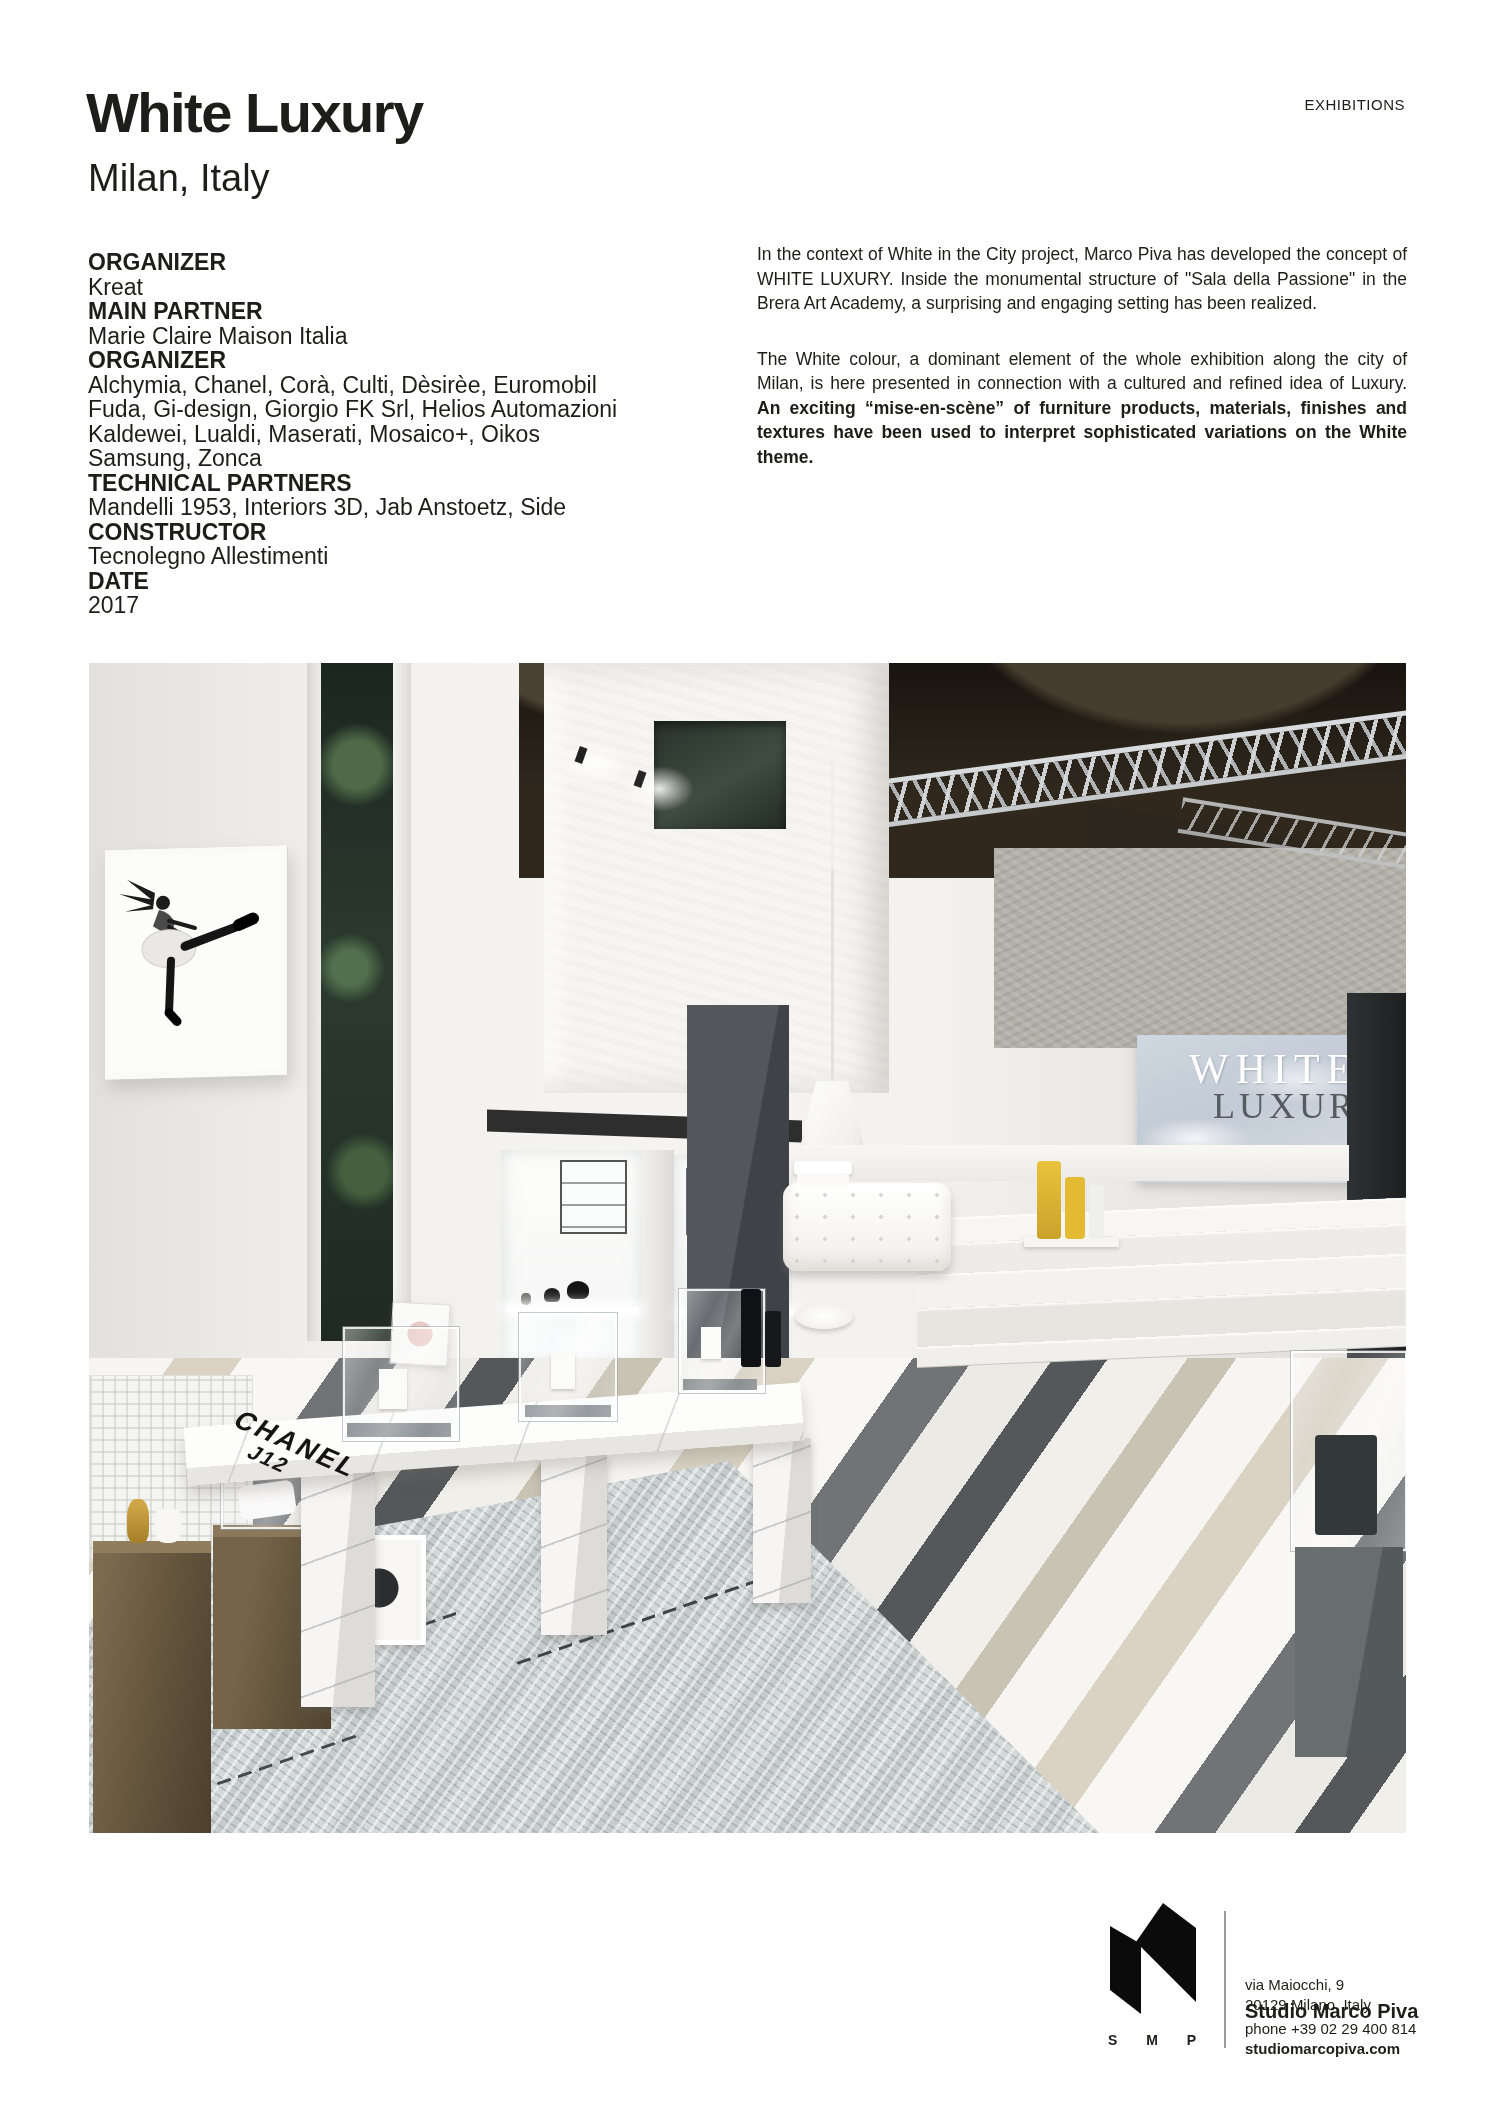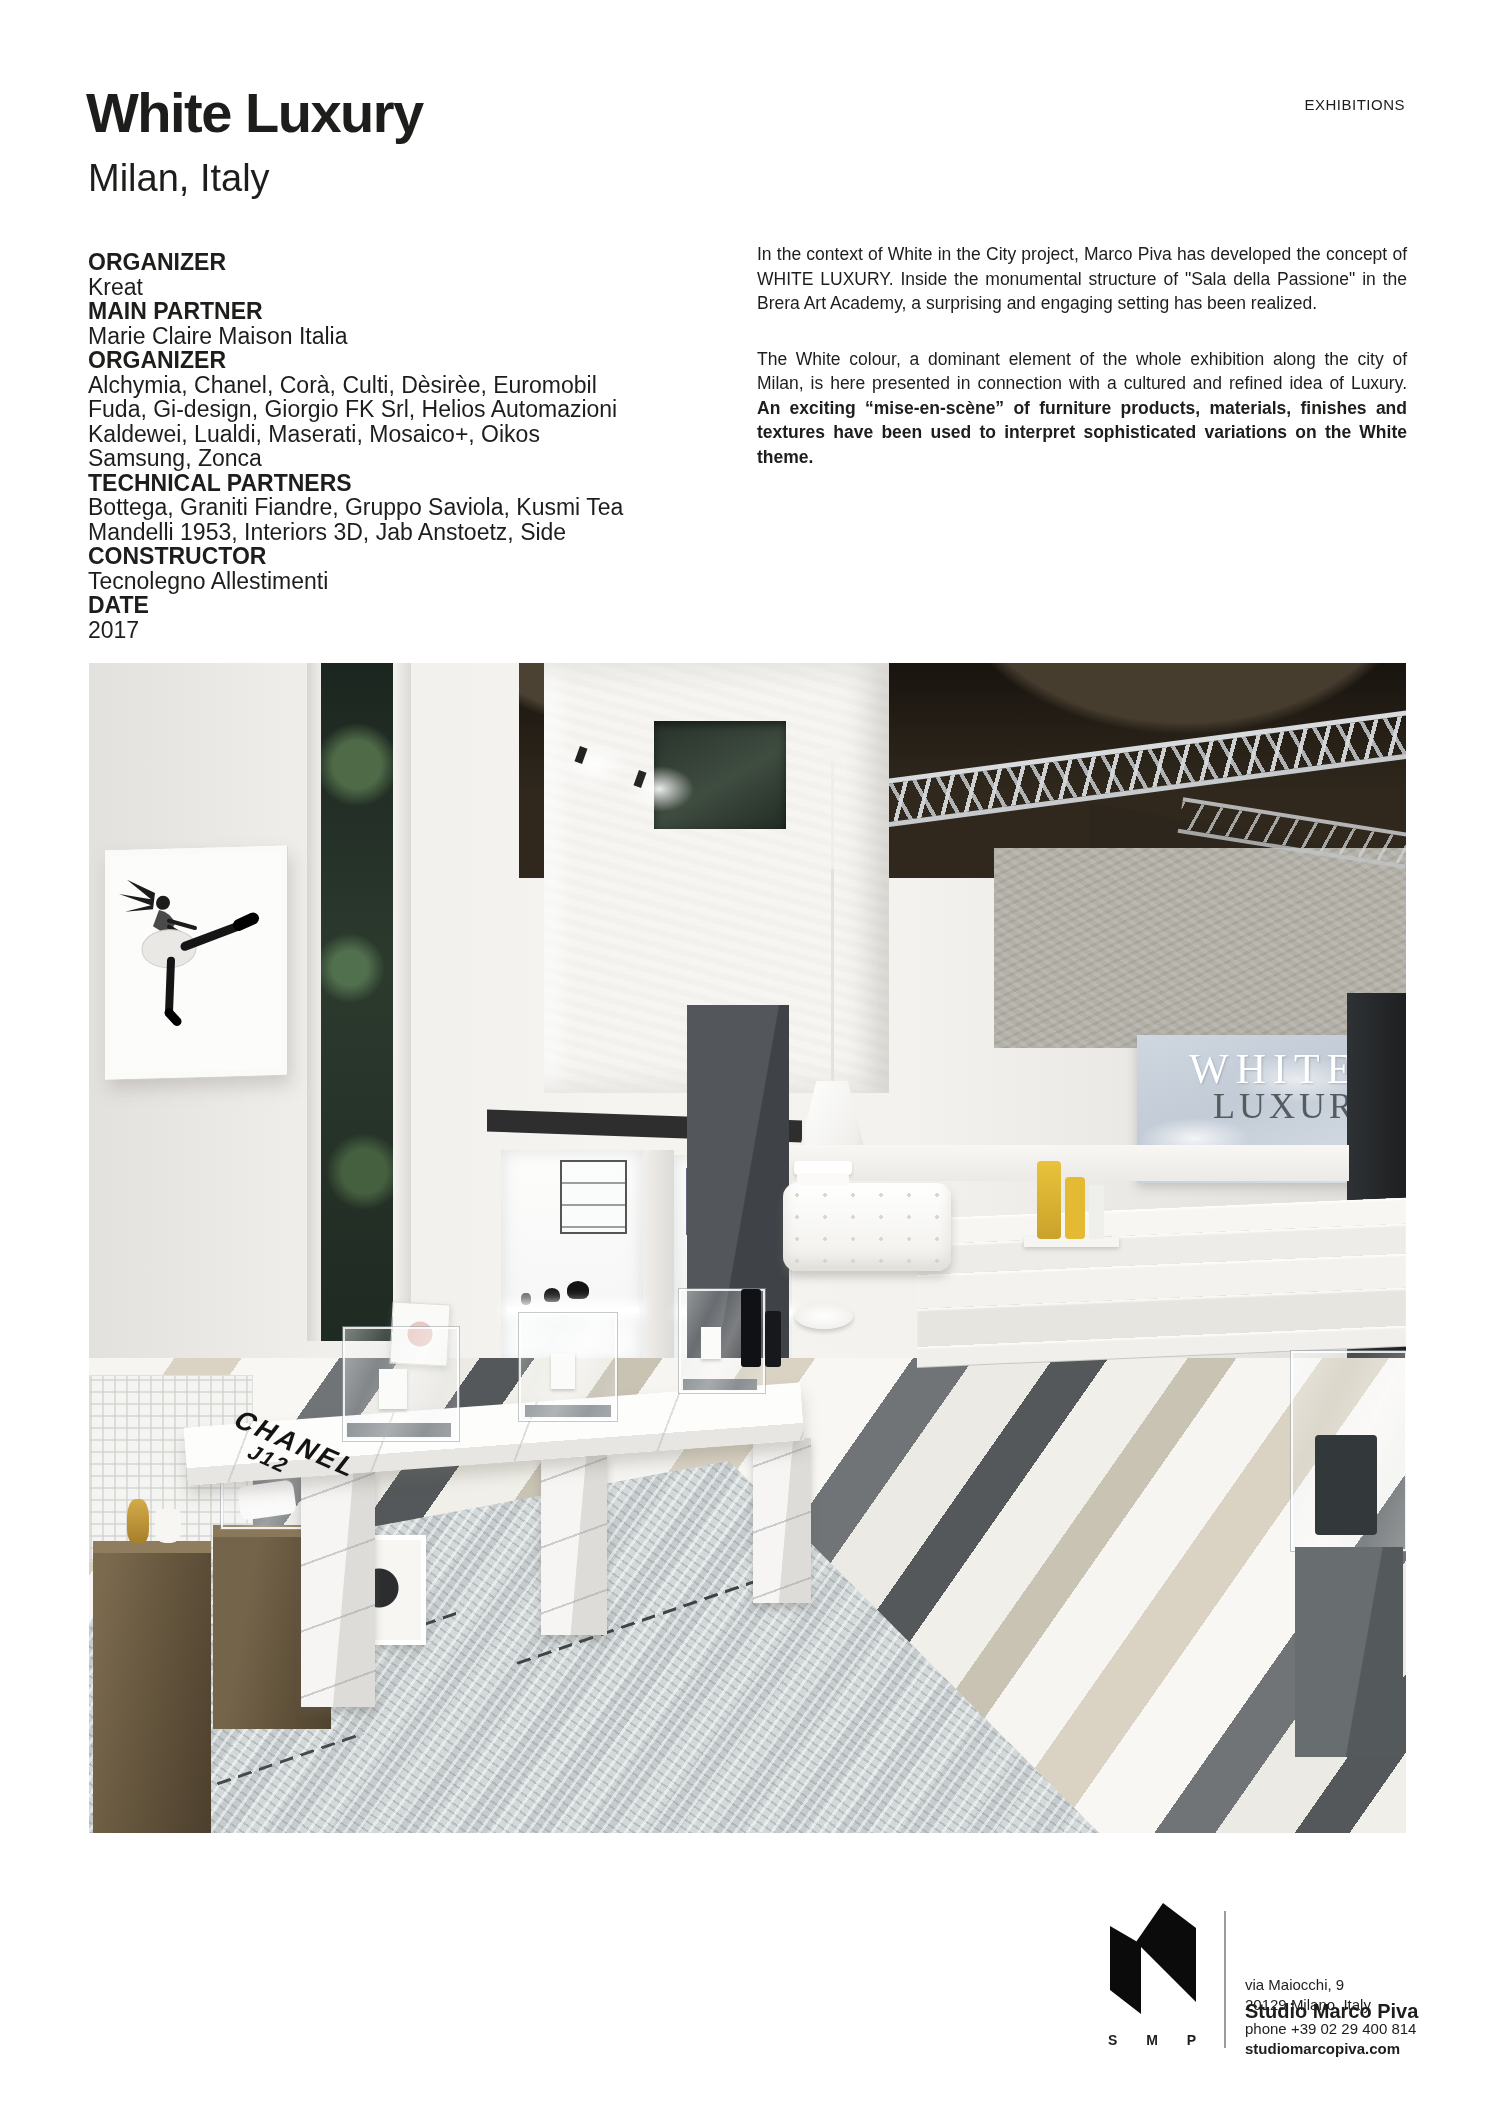--- a/index.html
+++ b/index.html
@@ -52,21 +52,20 @@
     <div class="c-label">ORGANIZER</div>
     <div>Kreat</div>
     <div class="c-label">MAIN PARTNER</div>
     <div>Marie Claire Maison Italia</div>
     <div class="c-label">ORGANIZER</div>
     <div>Alchymia, Chanel, Corà, Culti, Dèsirèe, Euromobil</div>
     <div>Fuda, Gi-design, Giorgio FK Srl, Helios Automazioni</div>
     <div>Kaldewei, Lualdi, Maserati, Mosaico+, Oikos</div>
     <div>Samsung, Zonca</div>
     <div class="c-label">TECHNICAL PARTNERS</div>
-    <div>Bottega, Graniti Fiandre, Gruppo Saviola, Kusmi Tea</div>
     <div>Mandelli 1953, Interiors 3D, Jab Anstoetz, Side</div>
     <div class="c-label">CONSTRUCTOR</div>
     <div>Tecnolegno Allestimenti</div>
     <div class="c-label">DATE</div>
     <div>2017</div>
   </div>
 
   <div class="desc">
     <p>In the context of White in the City project, Marco Piva has developed the concept of WHITE LUXURY. Inside the monumental structure of "Sala della Passione" in the Brera Art Academy, a surprising and engaging setting has been realized.</p>
     <p><span>The White colour, a dominant element of the whole exhibition along the city of Milan, is here presented in connection with a cultured and refined idea of Luxury. </span><strong>An exciting “mise-en-scène” of furniture products, materials, finishes and textures have been used to interpret sophisticated variations on the White theme.</strong></p>

